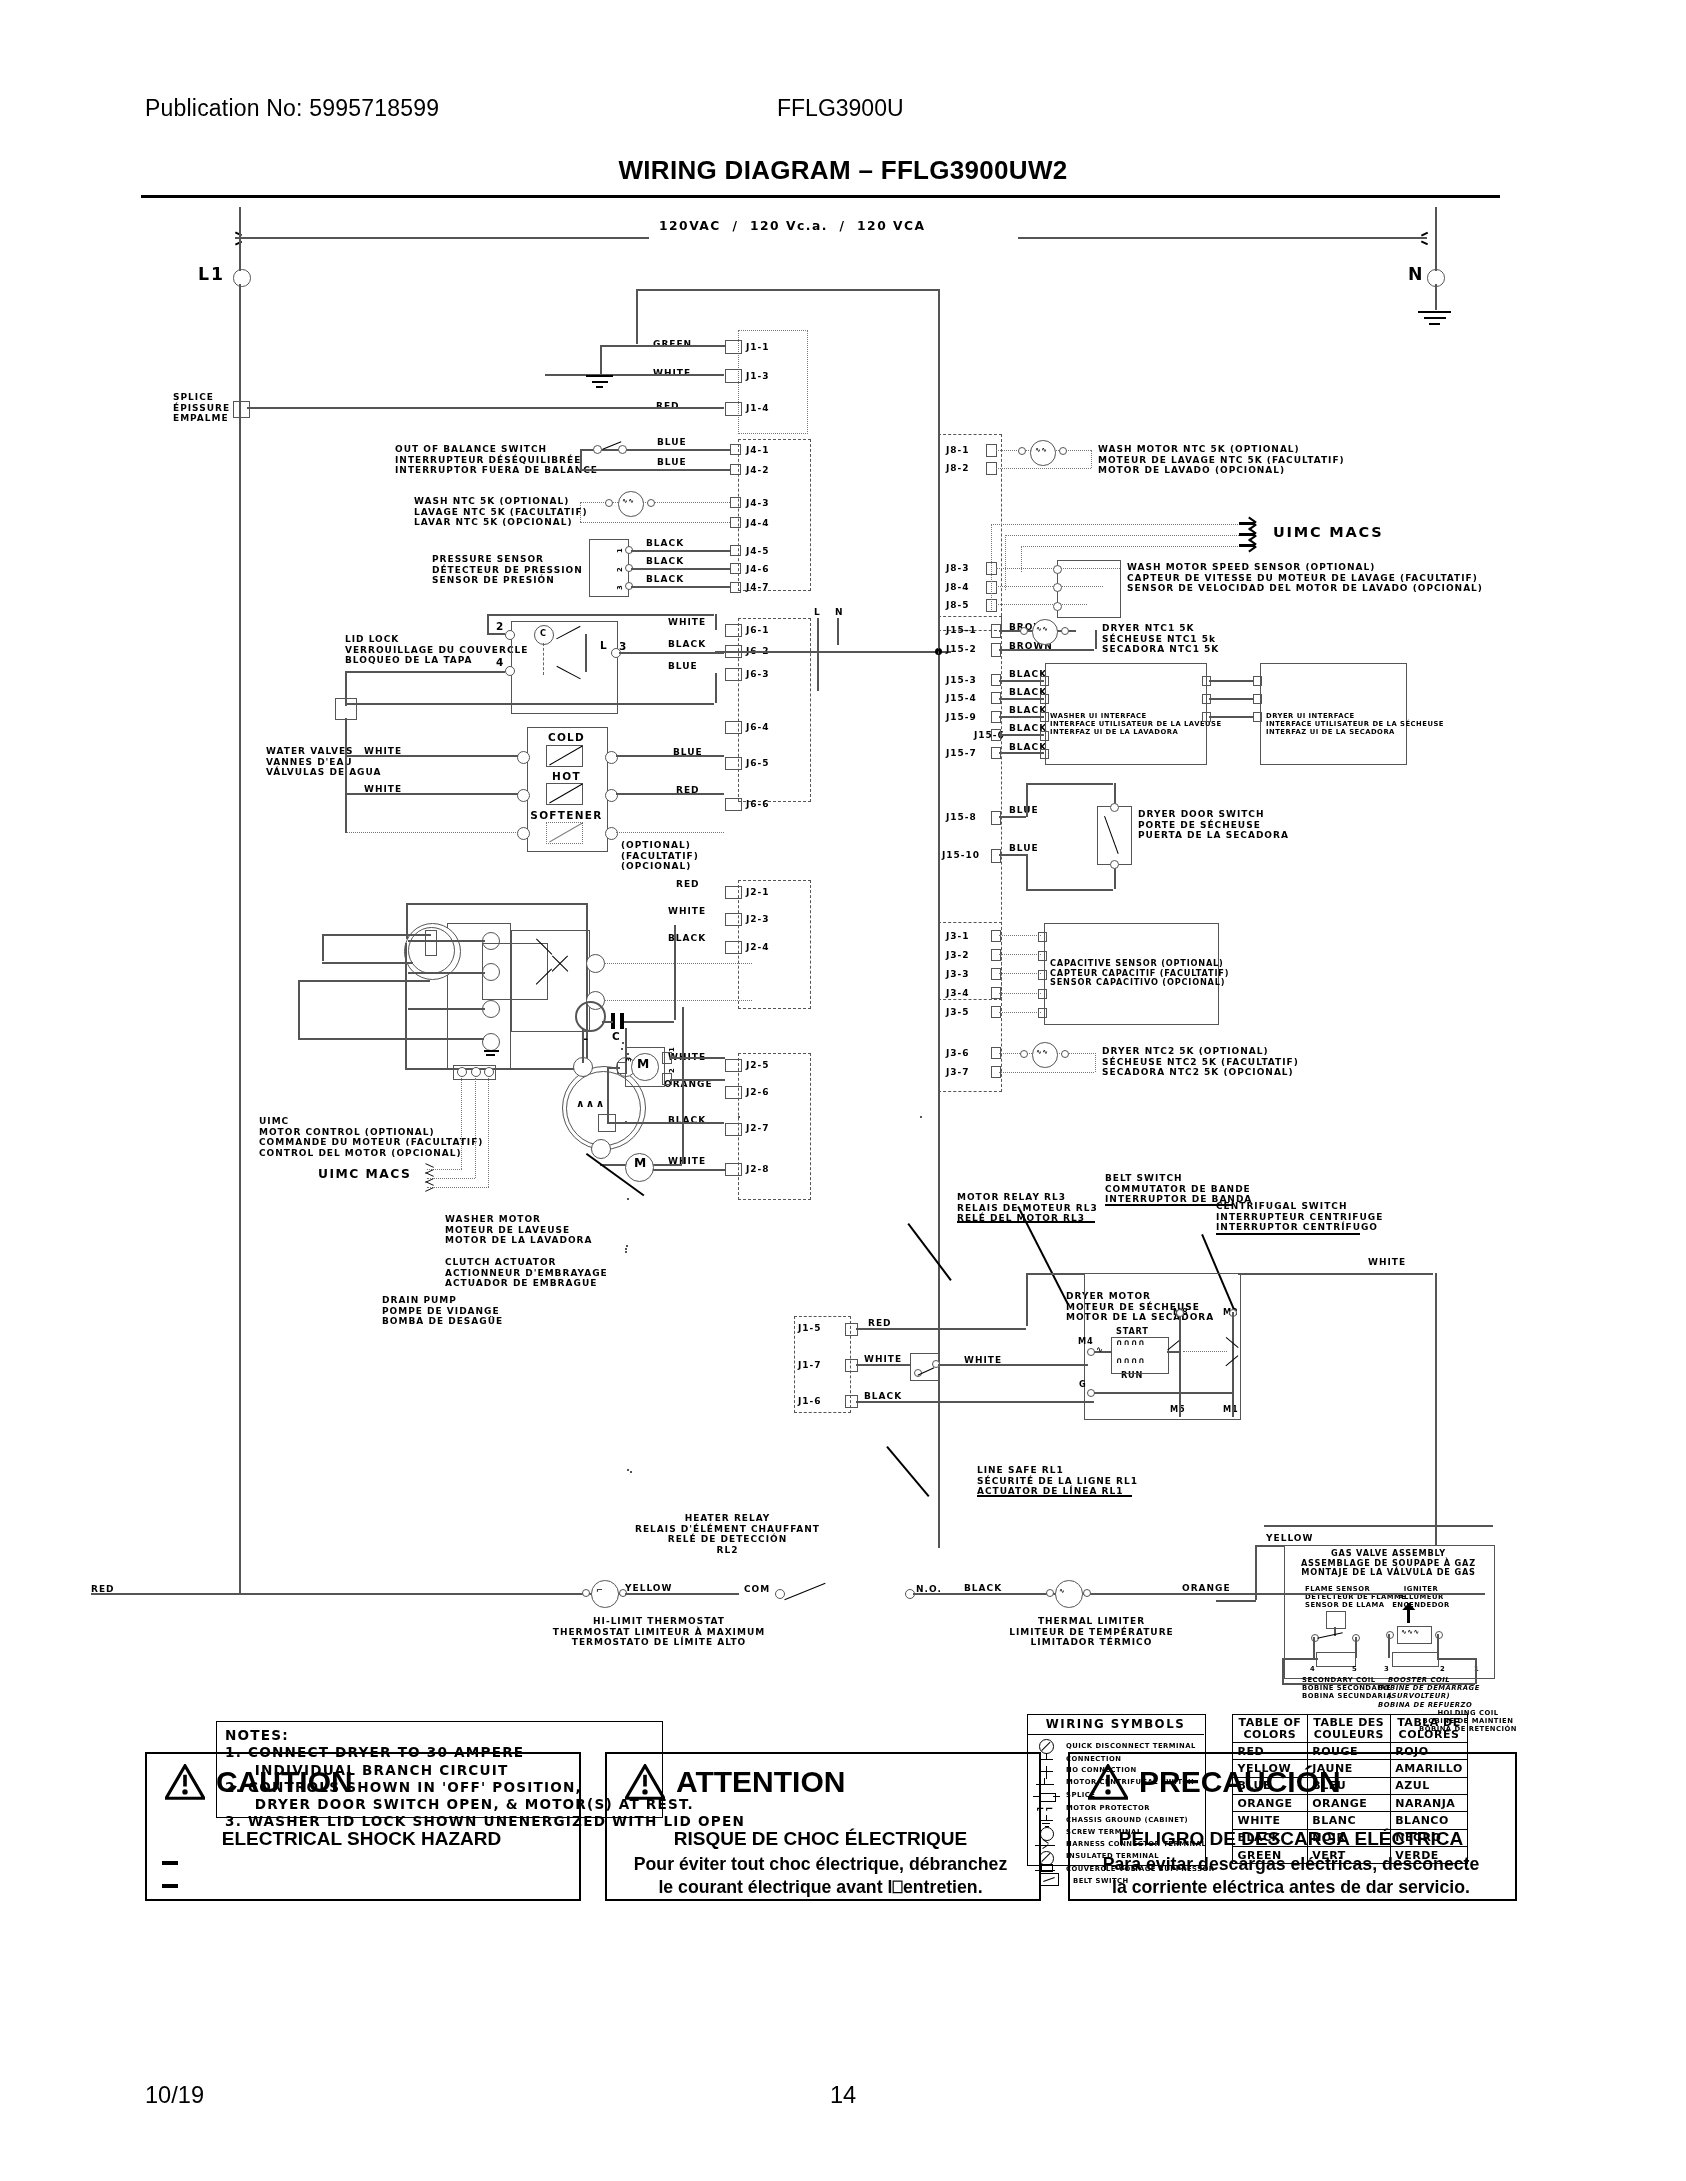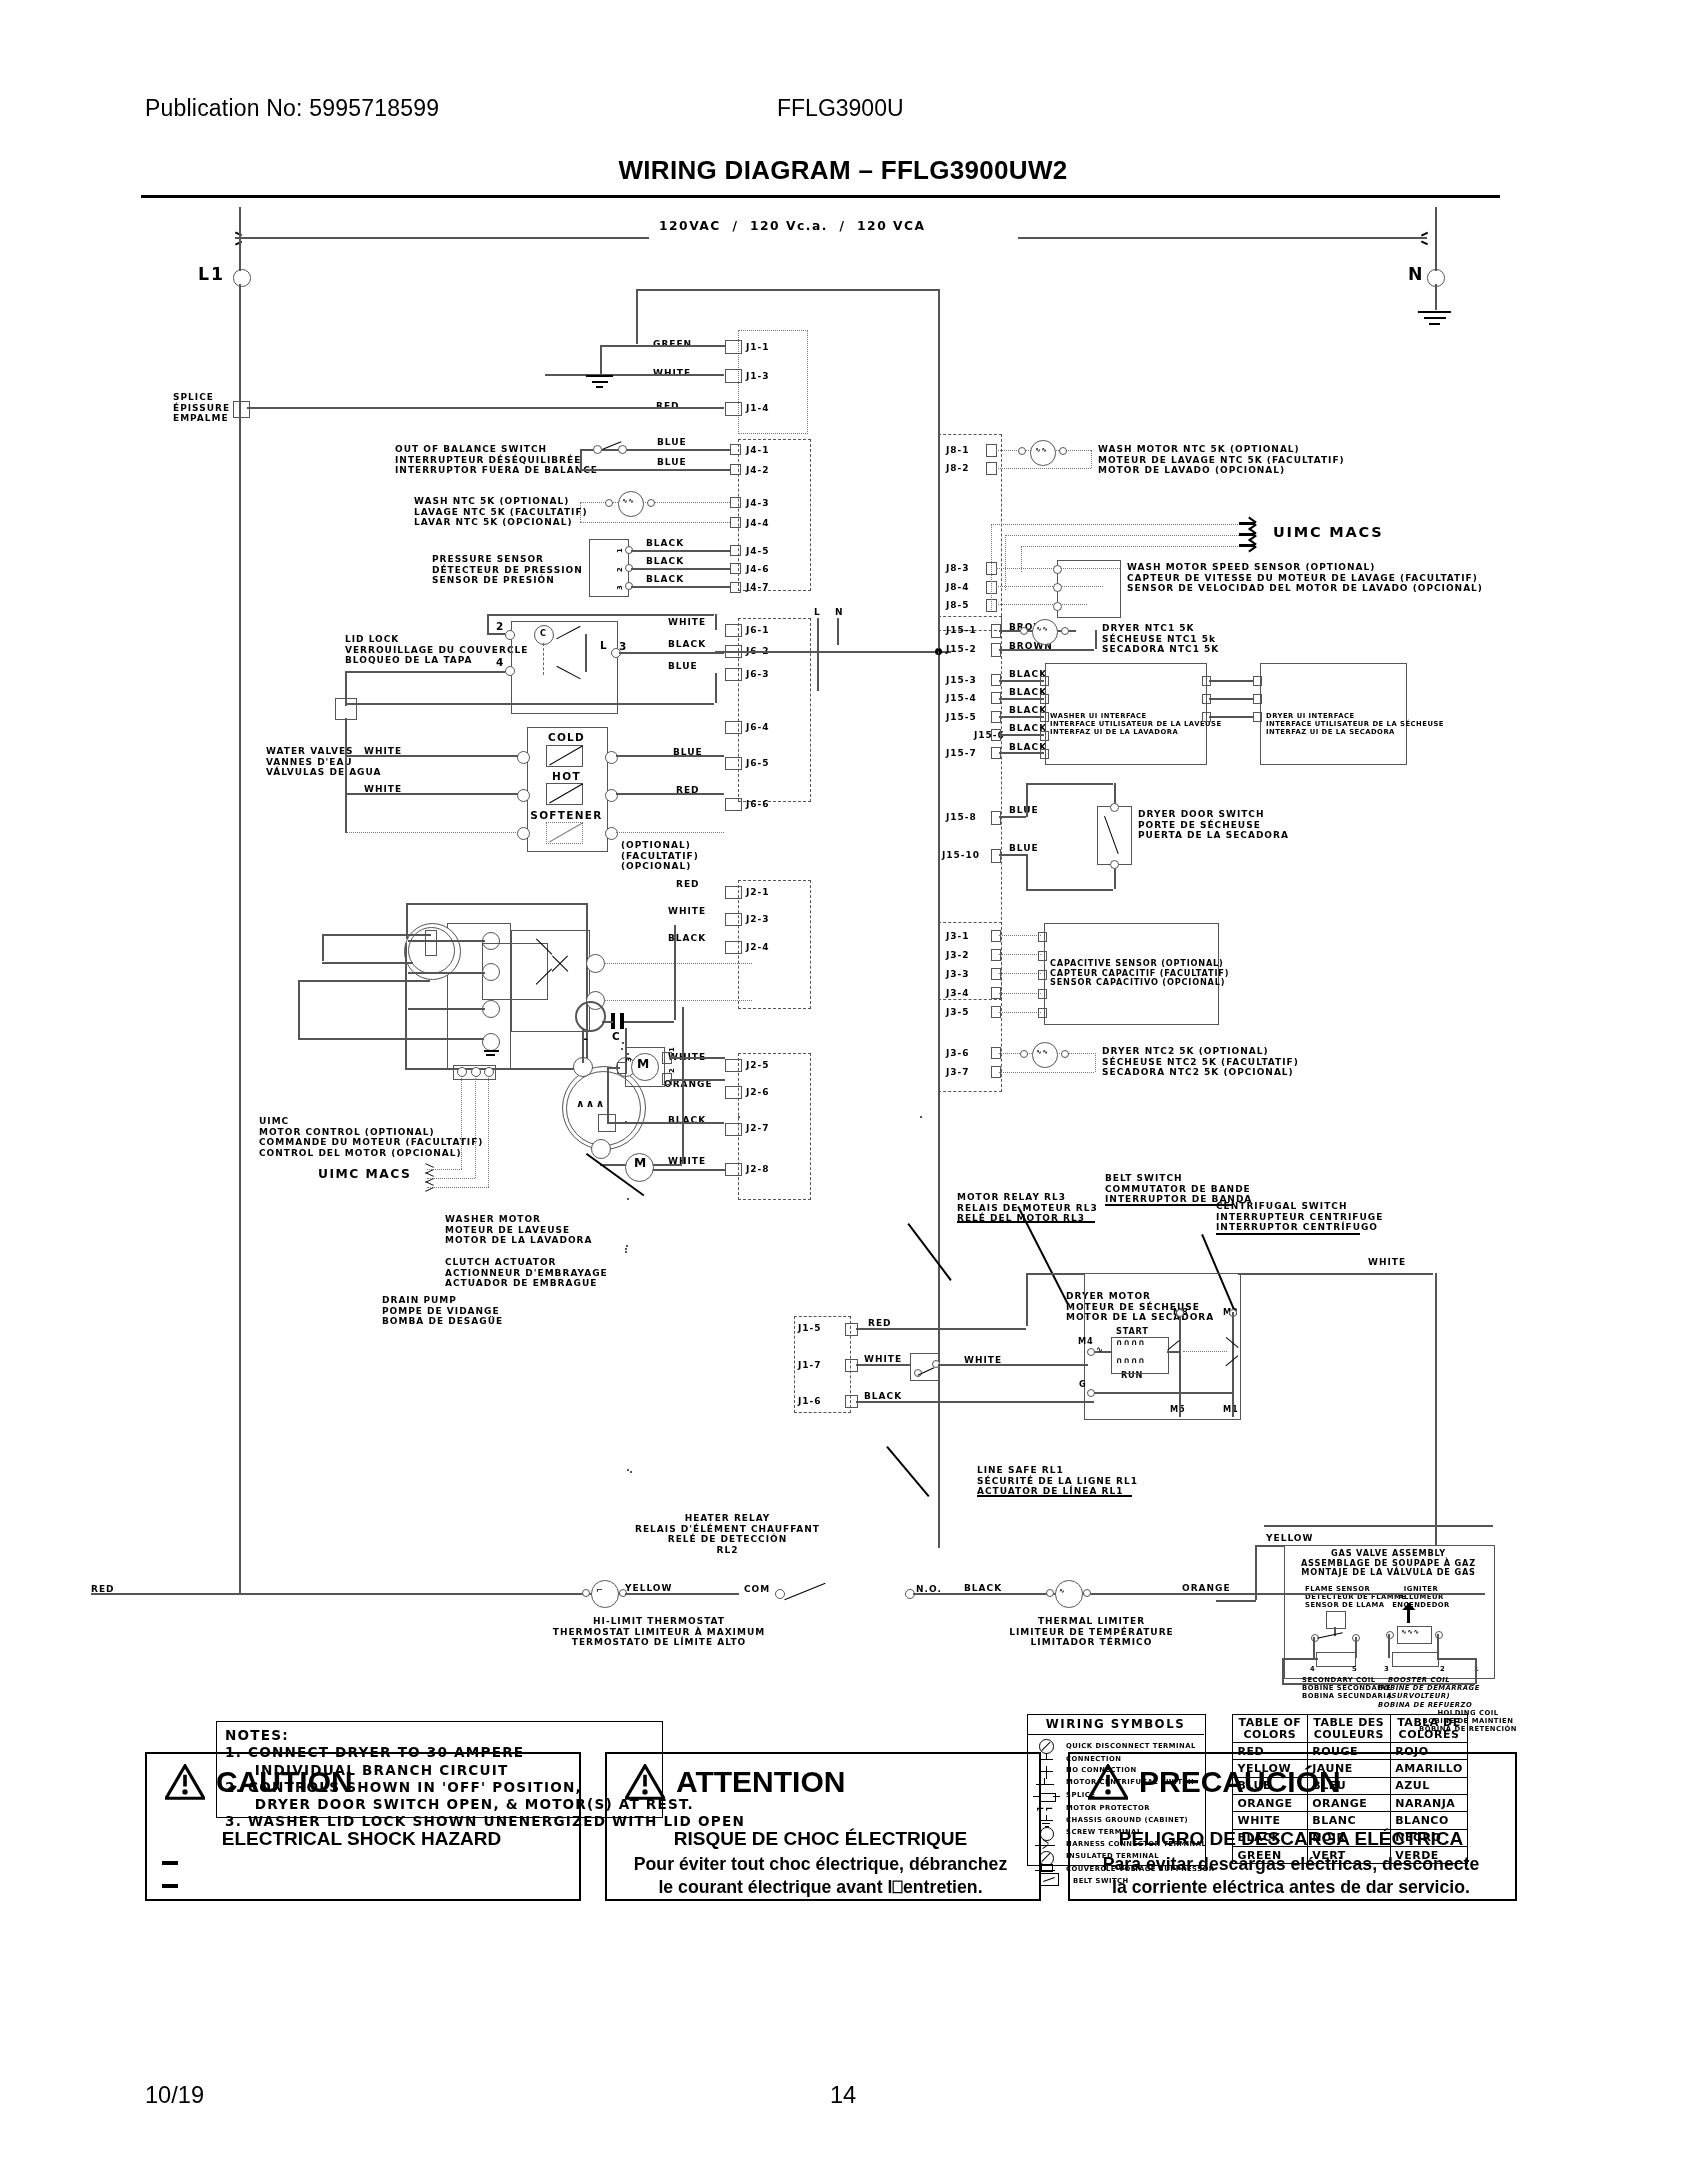--- a/index.html
+++ b/index.html
@@ -471,21 +471,21 @@
     <div class="circ abs" style="left:1053px;top:395px;width:7.3px;height:7.3px;"></div>
     <div class="t abs" style="left:1127px;top:355px;">WASH MOTOR SPEED SENSOR (OPTIONAL)
 CAPTEUR DE VITESSE DU MOTEUR DE LAVAGE (FACULTATIF)
 SENSOR DE VELOCIDAD DEL MOTOR DE LAVADO (OPCIONAL)</div>
 
     <div class="boxd abs" style="left:938px;top:409px;width:62px;height:382px;"></div>
     <div class="t abs" style="left:946px;top:418px;">J15-1</div>
     <div class="t abs" style="left:946px;top:437px;">J15-2</div>
     <div class="t abs" style="left:946px;top:468px;">J15-3</div>
     <div class="t abs" style="left:946px;top:486px;">J15-4</div>
-    <div class="t abs" style="left:946px;top:505px;">J15-5</div>
+    <div class="t abs" style="left:946px;top:505px;">J15-9</div>
     <div class="t abs" style="left:946px;top:523px;margin-left:28px;">J15-6</div>
     <div class="t abs" style="left:946px;top:541px;">J15-7</div>
     <div class="t abs" style="left:946px;top:605px;">J15-8</div>
     <div class="t abs" style="left:942px;top:643px;">J15-10</div>
     <div class="box abs" style="left:991px;top:417px;width:8.2px;height:11.8px;"></div>
     <div class="box abs" style="left:991px;top:436px;width:8.2px;height:11.8px;"></div>
     <div class="box abs" style="left:991px;top:467px;width:8.2px;height:10px;"></div>
     <div class="box abs" style="left:991px;top:485px;width:8.2px;height:10px;"></div>
     <div class="box abs" style="left:991px;top:504px;width:8.2px;height:10px;"></div>
     <div class="box abs" style="left:991px;top:522px;width:8.2px;height:10px;"></div>

